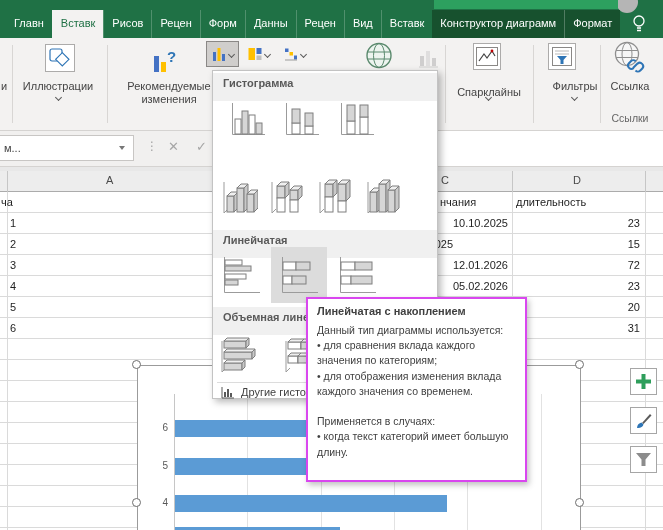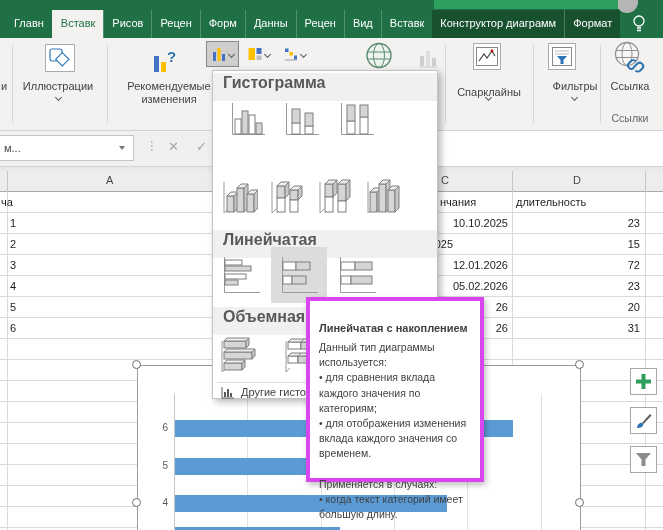--- a/index.html
+++ b/index.html
@@ -53,28 +53,28 @@
   .pgrid{position:absolute;top:28px;bottom:0;width:1px;background:#E2E2E2}
   #paxis{position:absolute;left:36px;top:28px;bottom:0;width:1px;background:#C6C6C6}
   .bar{position:absolute;left:37px;height:17px;background:#5B9BD5}
   .barlbl{position:absolute;width:20px;text-align:right;font-size:10px;color:#595959}
 
   
   .cbtn{position:absolute;left:630px;width:27px;height:27px;background:#fff;border:1px solid #A6A6A6;display:flex;align-items:center;justify-content:center;z-index:7}
 
   
   #menu{position:absolute;left:212px;top:70px;width:226px;height:329px;background:#fff;border:1px solid #C3C3C3;box-shadow:3px 3px 7px rgba(0,0,0,.28);z-index:20}
-  .msec{position:absolute;left:0;width:224px;height:28px;background:#F0F0F0;font-size:16px;font-weight:bold;color:#595959;line-height:20px;padding-left:10px}
+  .msec{position:absolute;left:0;width:224px;height:28px;background:#F0F0F0;font-size:11px;font-weight:bold;color:#595959;line-height:20px;padding-left:10px}
   .mic{position:absolute;display:flex;align-items:center;justify-content:center}
   .mhover{position:absolute;background:#DCDCDC}
   #mfoot{position:absolute;left:0;top:314px;width:224px;height:15px;font-size:11px;color:#3F3F3F;line-height:14px}
   #msep{position:absolute;left:4px;top:311px;width:216px;height:1px;background:#DCDCDC}
 
   
-  #tip{position:absolute;left:306px;top:297px;width:178px;height:185px;background:#fff;border:4px solid #d946ef;box-shadow:2px 3px 6px rgba(0,0,0,.25);z-index:30;padding:21px 9px}
+  #tip{position:absolute;left:306px;top:297px;width:221px;height:185px;background:#fff;border:2px solid #d946ef;box-shadow:2px 3px 6px rgba(0,0,0,.25);z-index:30;padding:6px 9px}
   #tip h4{font-size:11px;color:#3F3F3F;margin-bottom:6px;font-weight:bold}
   #tip p{font-size:10.5px;color:#3F3F3F;line-height:15.2px;white-space:pre-line}
 </style>
 </head>
 <body>
 
 <div id="app">
 
   <div id="tabbar">
     <div id="avatar"></div>

